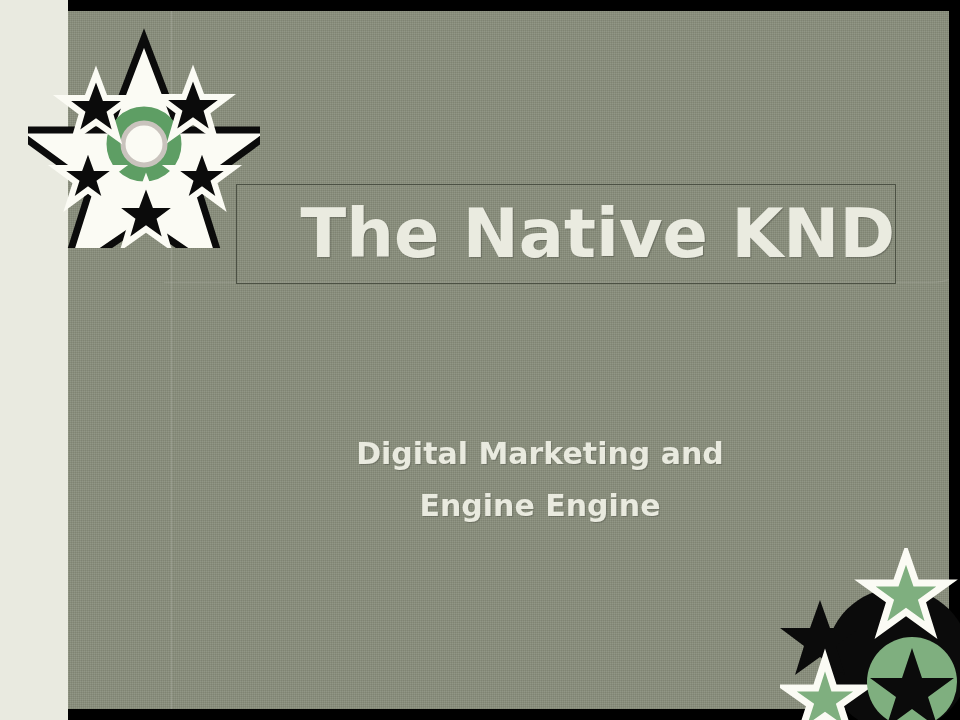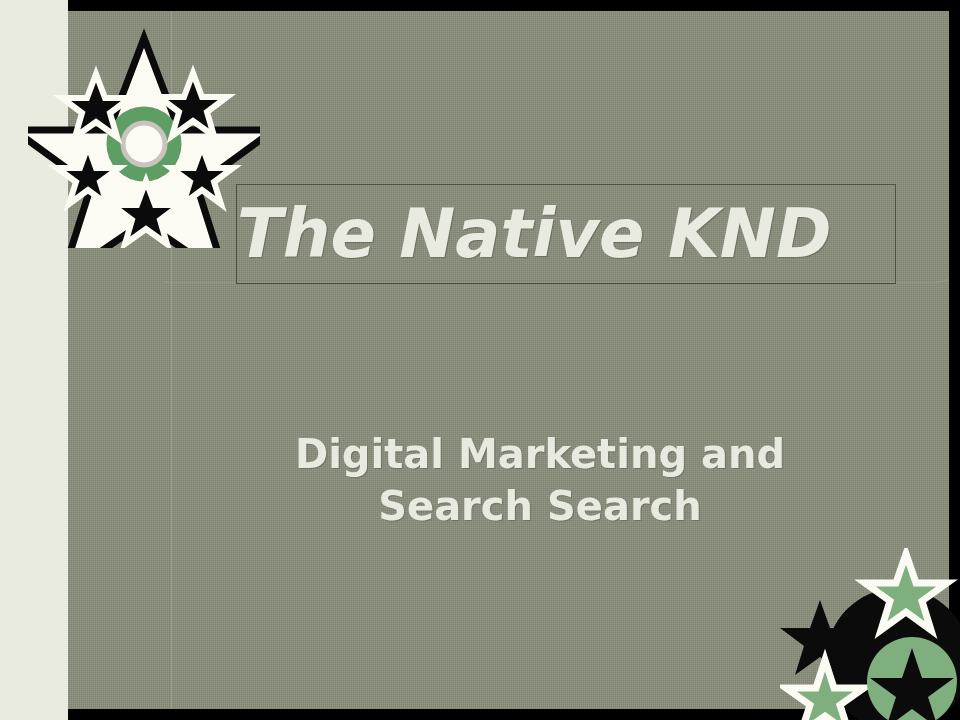--- a/index.html
+++ b/index.html
@@ -97,22 +97,21 @@
   .title-box {
     position: absolute;
     left: 236px;
     top: 184px;
     width: 660px;
     height: 100px;
     border: 1px solid #4C5144;
     box-sizing: border-box;
     display: flex;
     align-items: center;
-    justify-content: flex-start;
-    font-style: italic;
+    justify-content: flex-end;
   }
   .title-text {
     font-family: "DejaVu Sans", sans-serif;
     font-weight: bold;
     font-size: 67px;
     line-height: 1;
     color: #EAEBE0;
     letter-spacing: 0px;
     white-space: nowrap;
     text-shadow: 1px 1px 1px rgba(0,0,0,0.22);
@@ -120,21 +119,21 @@
 
   
   .subtitle {
     position: absolute;
     left: 190px;
     top: 428px;
     width: 700px;
     text-align: center;
     font-family: "DejaVu Sans", sans-serif;
     font-weight: bold;
-    font-size: 40px;
+    font-size: 30px;
     line-height: 52px;
     color: #E9EADF;
     text-shadow: 1px 1px 1px rgba(0,0,0,0.18);
   }
   .subtitle div { display: block; }
 
   
   .badge-star {
     position: absolute;
     left: 28px;
@@ -214,16 +213,16 @@
       <polygon points="132,100 142,130 174,130 148,149 158,180 132,161 106,180 116,149 90,130 122,130" fill="#0B0B0B"></polygon>
     </svg>
   </div>
 
   <div class="title-box">
     <span class="title-text">The Native KND</span>
   </div>
 
   <div class="subtitle">
     <div>Digital Marketing and</div>
-    <div>Search Search</div>
+    <div>Engine Engine</div>
   </div>
 
 </div>
 
 </body></html>

